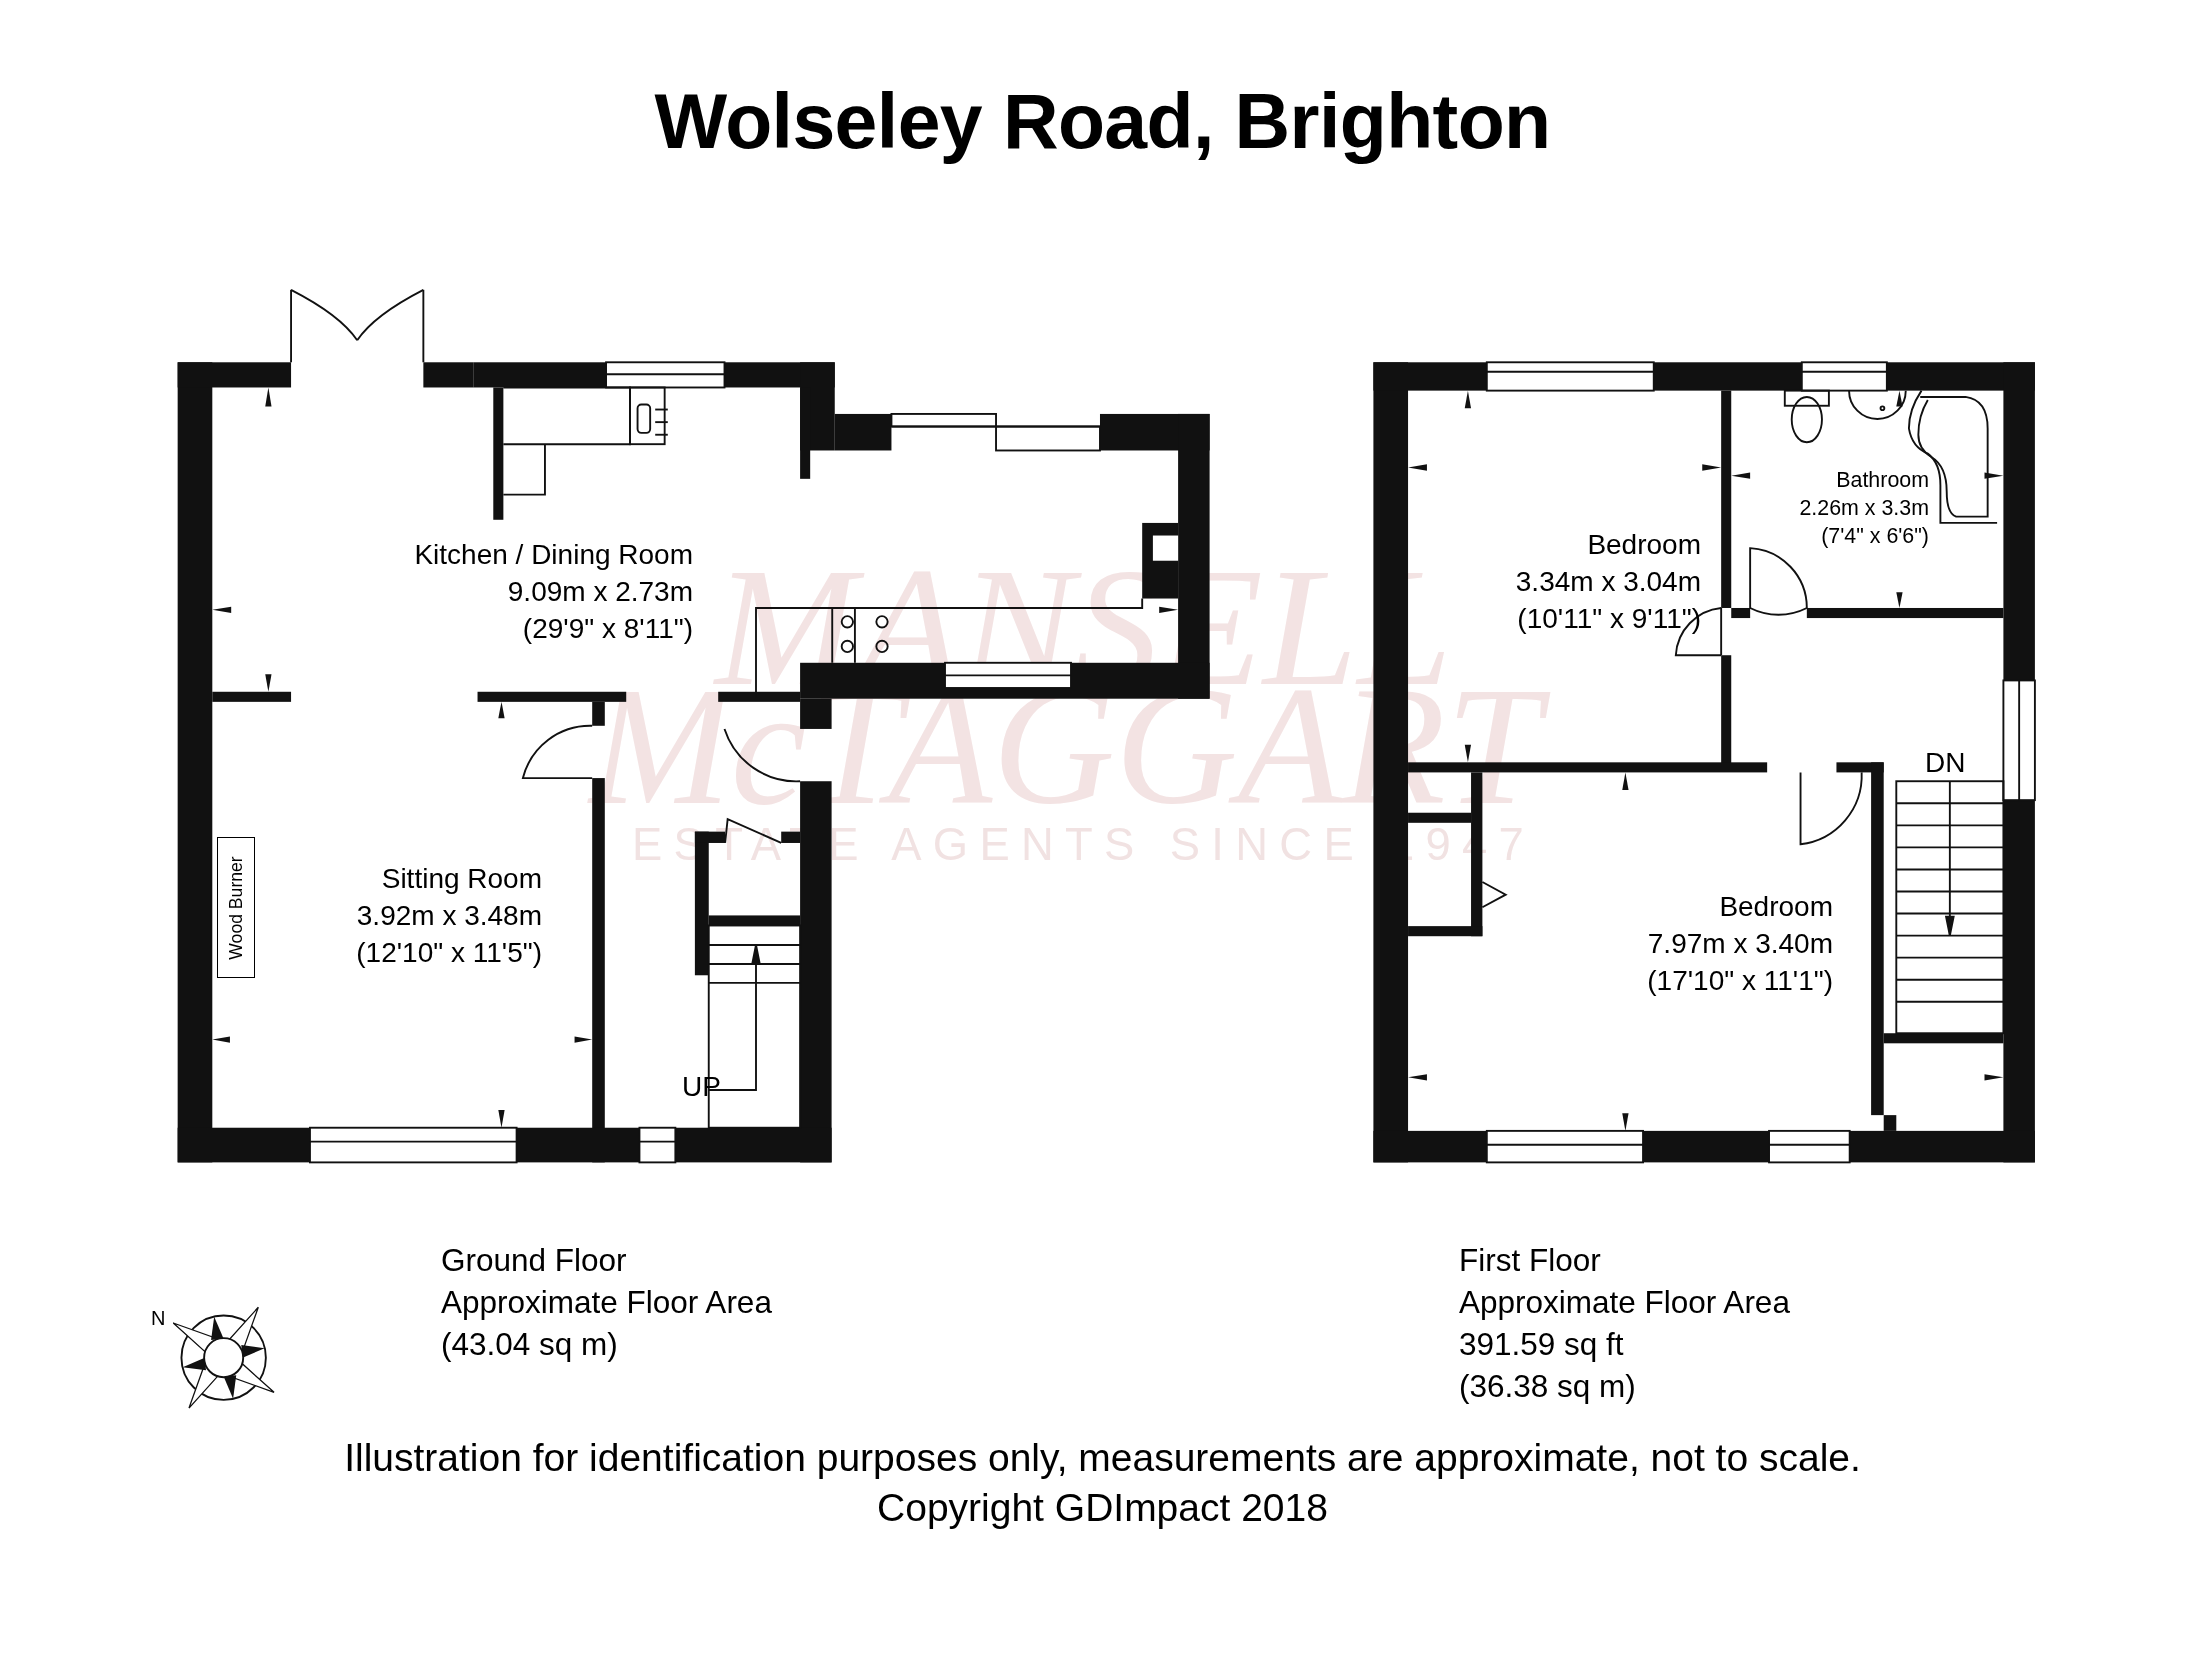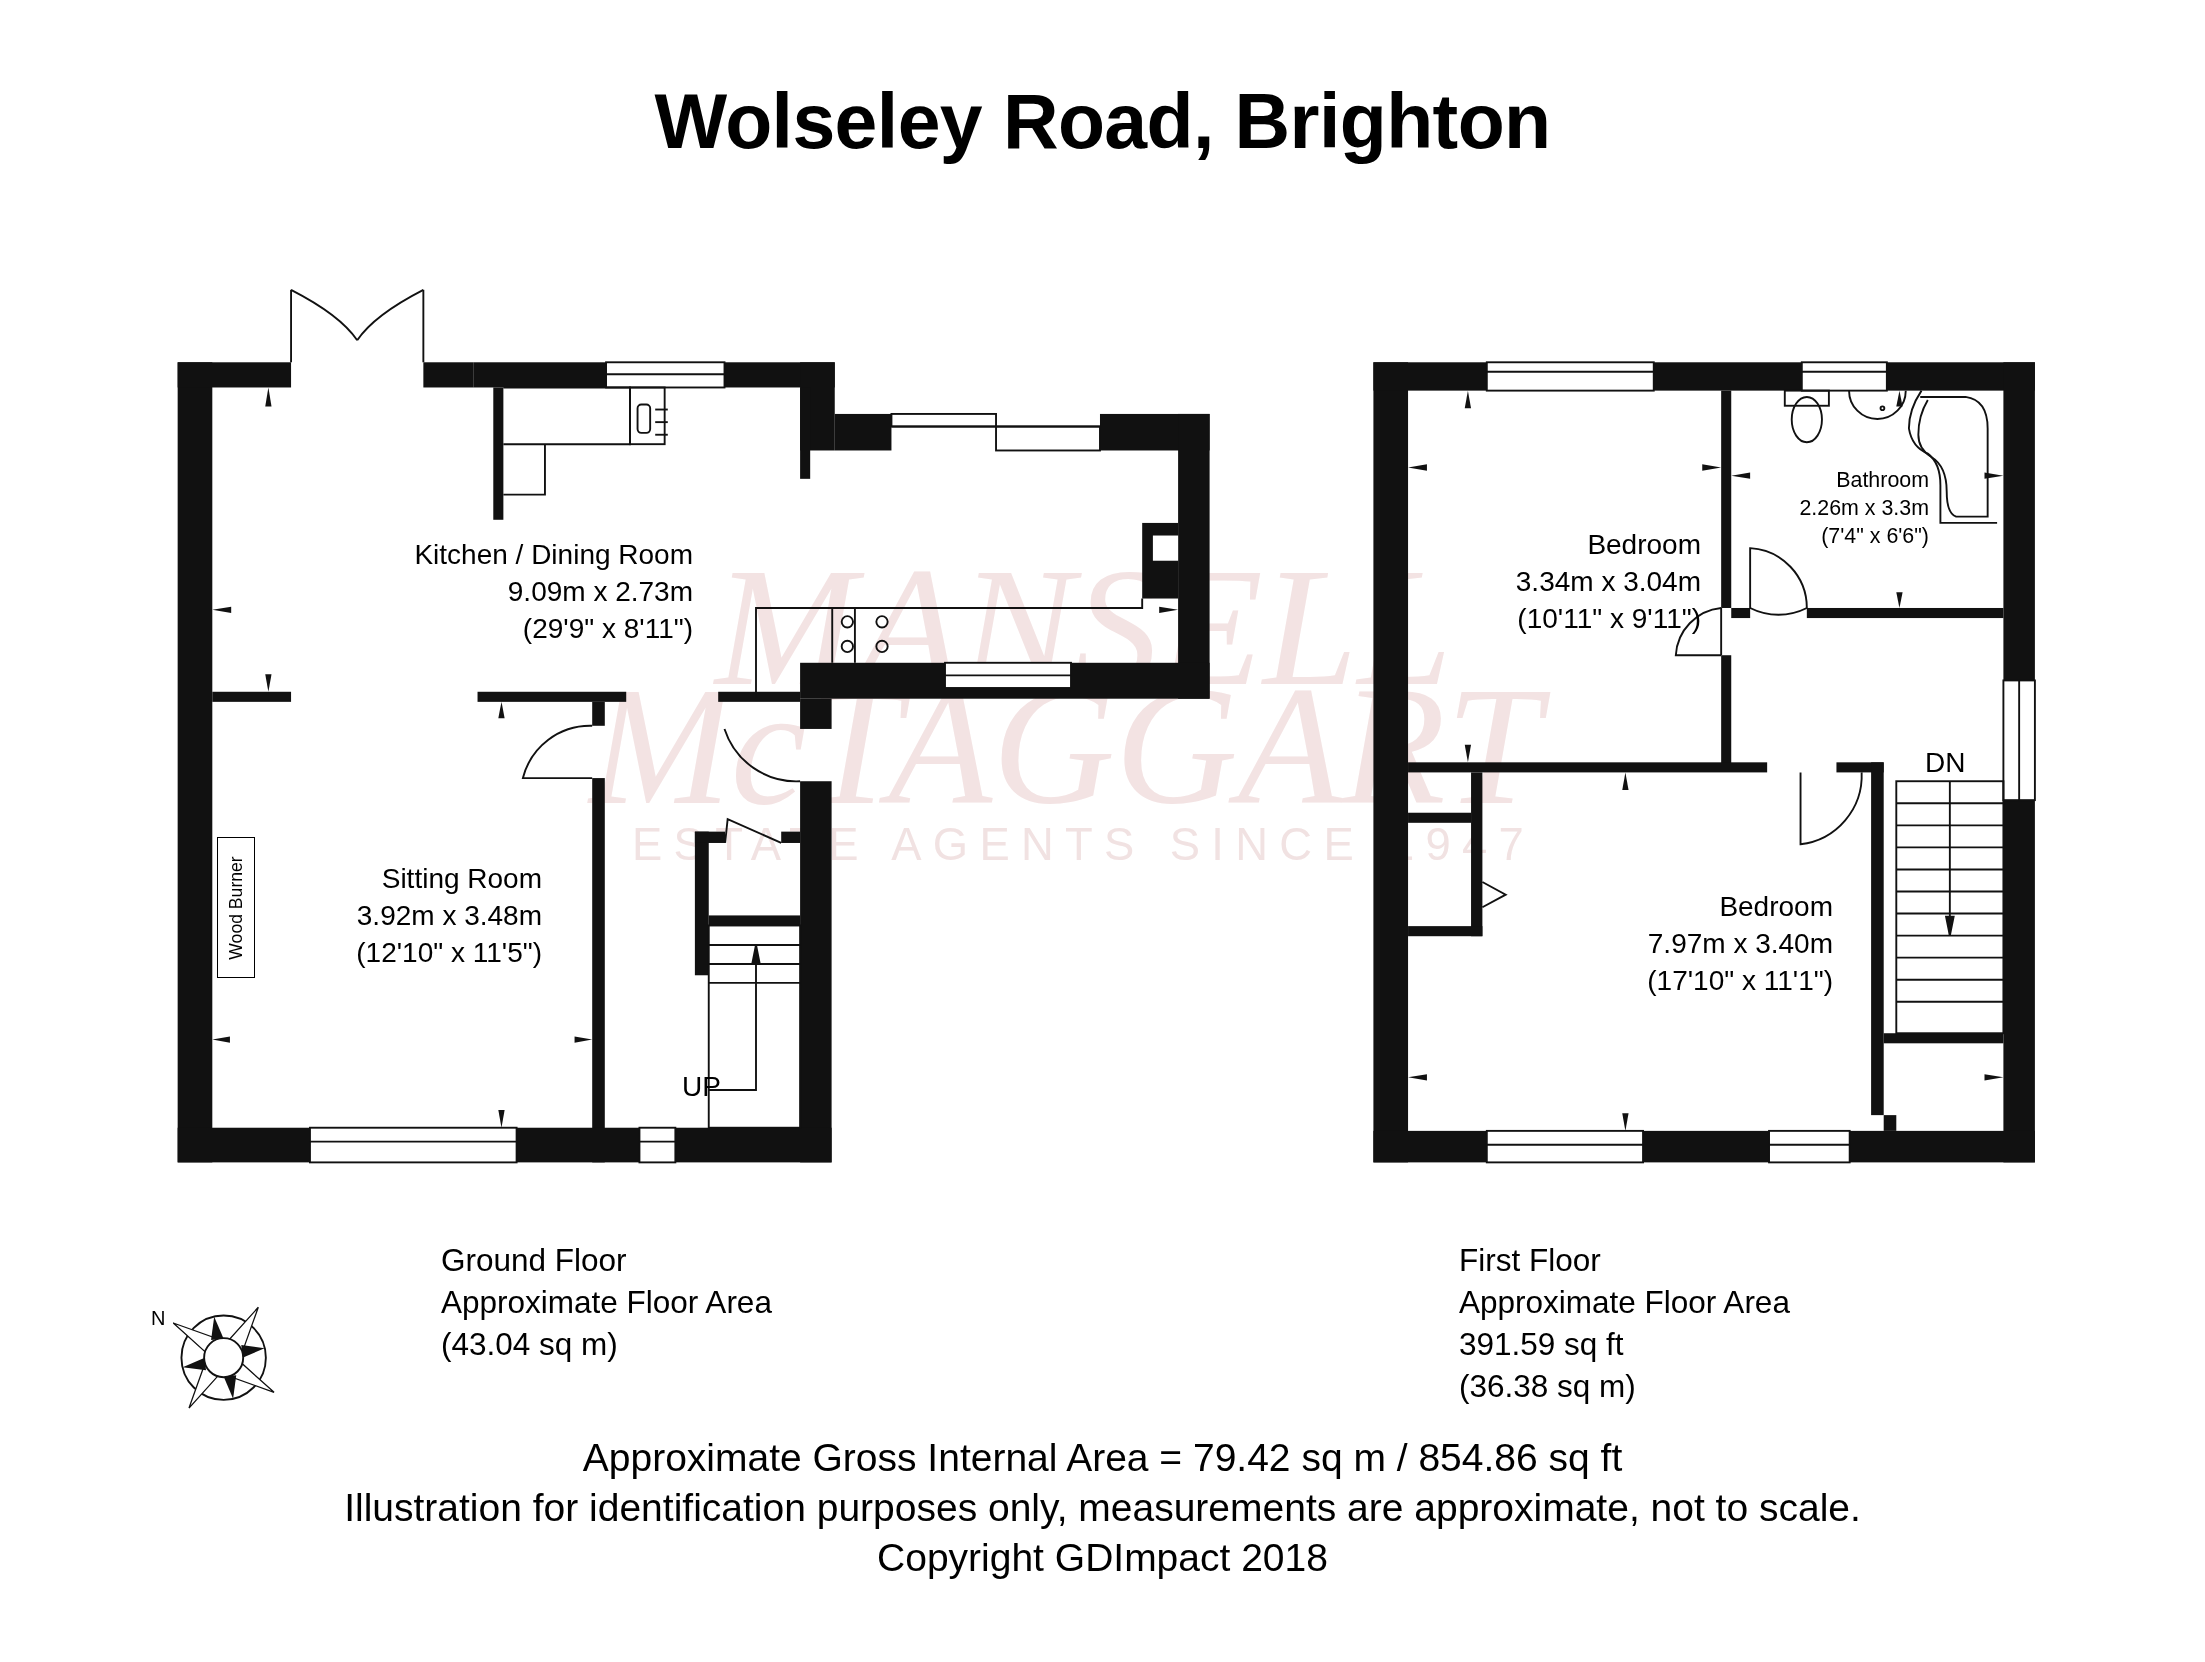--- a/index.html
+++ b/index.html
@@ -275,17 +275,16 @@
 <div class="area" style="left:1459px; top:1239px; width:504px;">
   <div>First Floor</div>
   <div>Approximate Floor Area</div>
   <div>391.59 sq ft</div>
   <div>(36.38 sq m)</div>
 </div>
 
 <div class="compass-n">N</div>
 
 <div class="footer" style="top:1433px;">
-  <div>Approximate Gross Internal Area = 79.42 sq m / 854.86 sq ft</div>
   <div>Illustration for identification purposes only, measurements are approximate, not to scale.</div>
   <div>Copyright GDImpact 2018</div>
 </div>
 
 
 </body></html>

